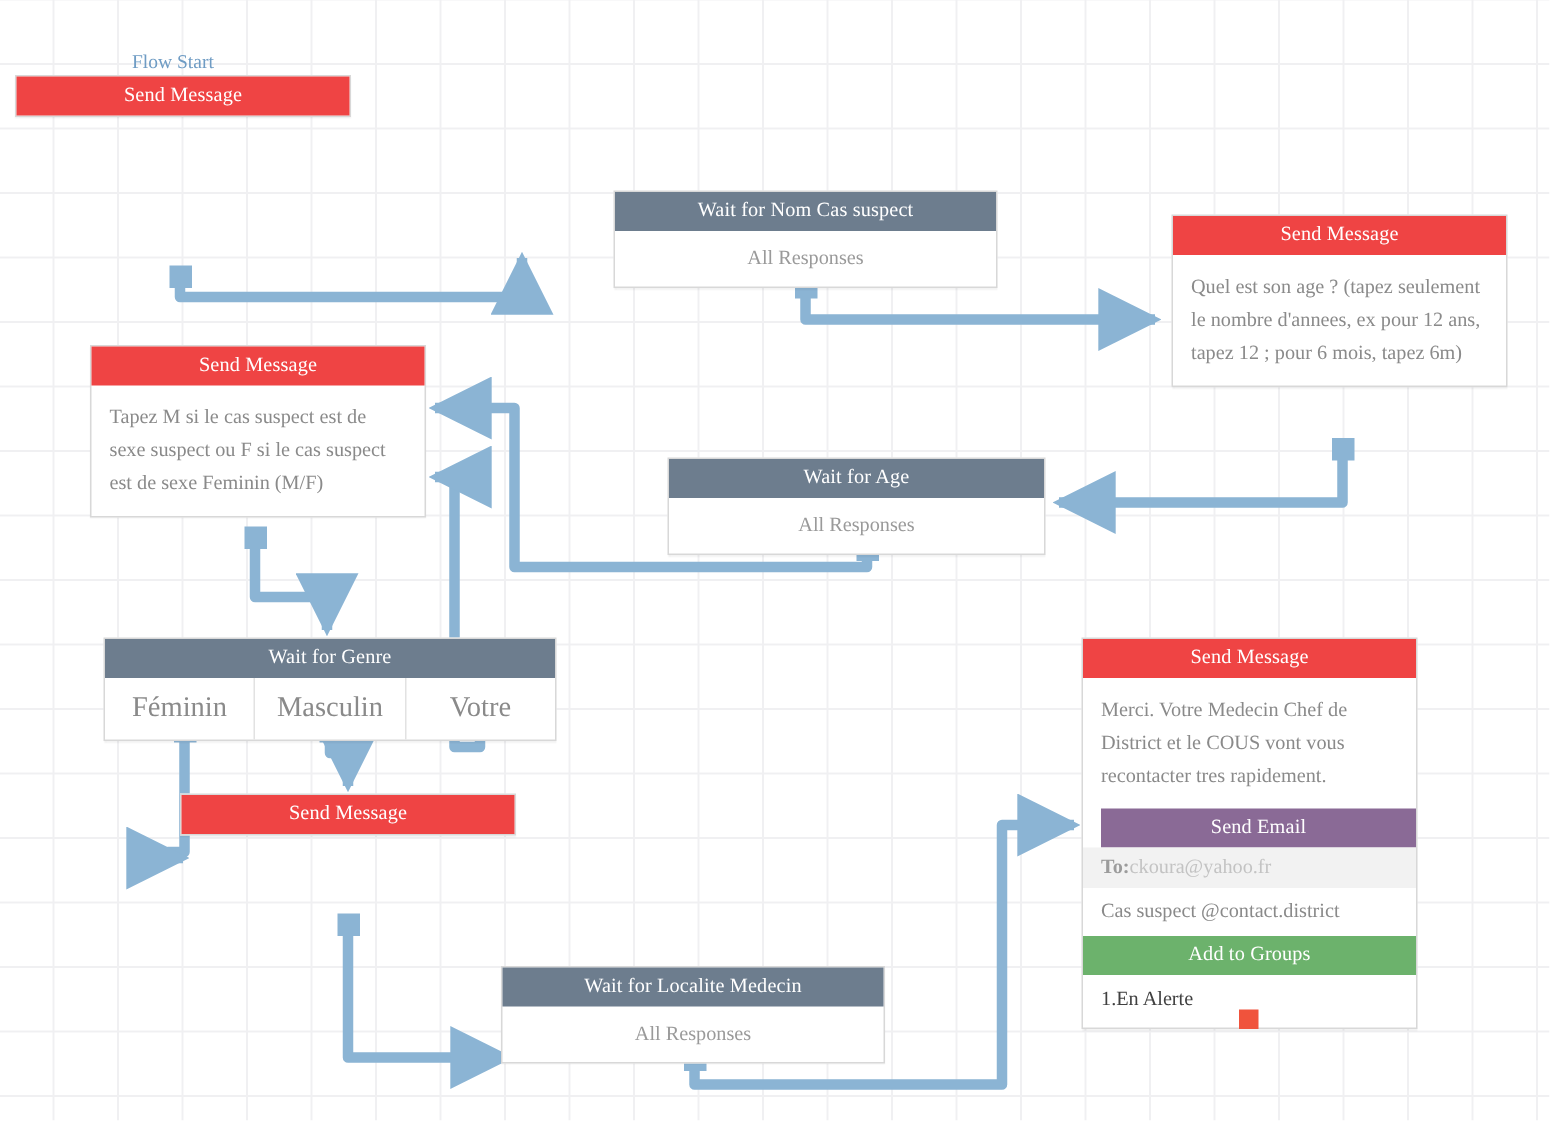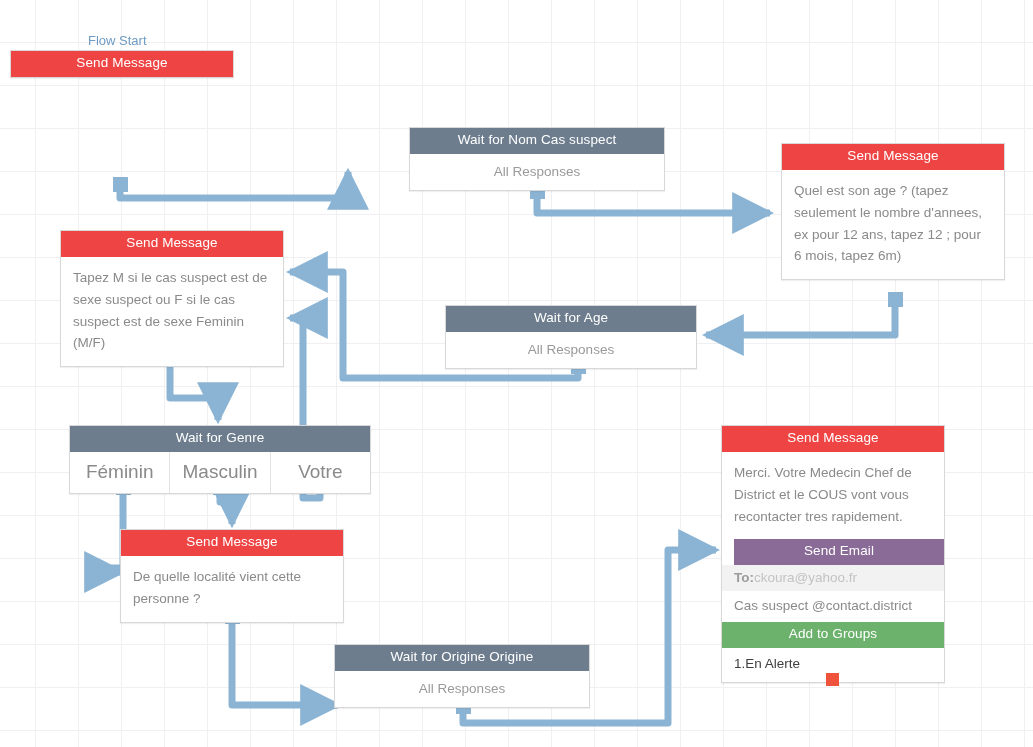--- a/index.html
+++ b/index.html
@@ -11,21 +11,21 @@
     position: relative;
     width: 1033px;
     height: 747px;
     overflow: hidden;
     background-color: #ffffff;
     background-image:
       linear-gradient(to right, #f0f0f2 1px, transparent 1px),
       linear-gradient(to bottom, #f0f0f2 1px, transparent 1px);
     background-size: 43px 43px;
     background-position: -8px -1px;
-    font-family: Liberation Sans, sans-serif;
+    font-family: Liberation Serif, serif;
     -webkit-font-smoothing: antialiased;
   }
   #wires {
     position: absolute;
     left: 0; top: 0;
     width: 1033px;
     height: 747px;
     pointer-events: none;
   }
   .node {
@@ -185,25 +185,24 @@
     <div class="hdr hdr-wait">Wait for Genre</div>
     <div class="rules">
       <div class="rule">Féminin</div>
       <div class="rule">Masculin</div>
       <div class="rule">Votre</div>
     </div>
   </div>
 
   <div class="node" style="left:120px; top:529px; width:224px;">
     <div class="hdr hdr-msg">Send Message</div>
-    <div class="body-text">De quelle localité vient cette personne ?</div>
   </div>
 
   <div class="node" style="left:334px; top:644px; width:256px;">
-    <div class="hdr hdr-wait">Wait for Origine Origine</div>
+    <div class="hdr hdr-wait">Wait for Localite Medecin</div>
     <div class="wait-body">All Responses</div>
   </div>
 
   <div class="node" style="left:721px; top:425px; width:224px;">
     <div class="hdr hdr-msg">Send Message</div>
     <div class="body-text">Merci. Votre Medecin Chef de District et le COUS vont vous recontacter tres rapidement.</div>
     <div class="hdr hdr-email">Send Email</div>
     <div class="email-to"><b>To:</b><span>ckoura@yahoo.fr</span></div>
     <div class="email-sub">Cas suspect @contact.district</div>
     <div class="hdr hdr-group">Add to Groups</div>

